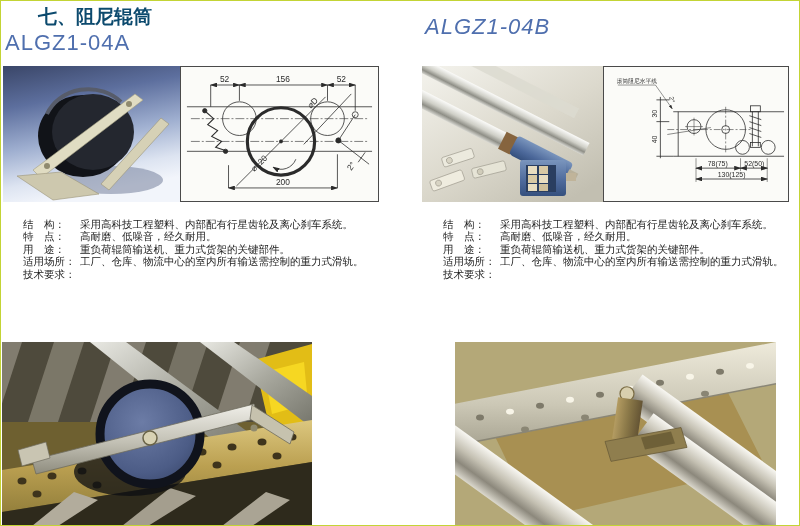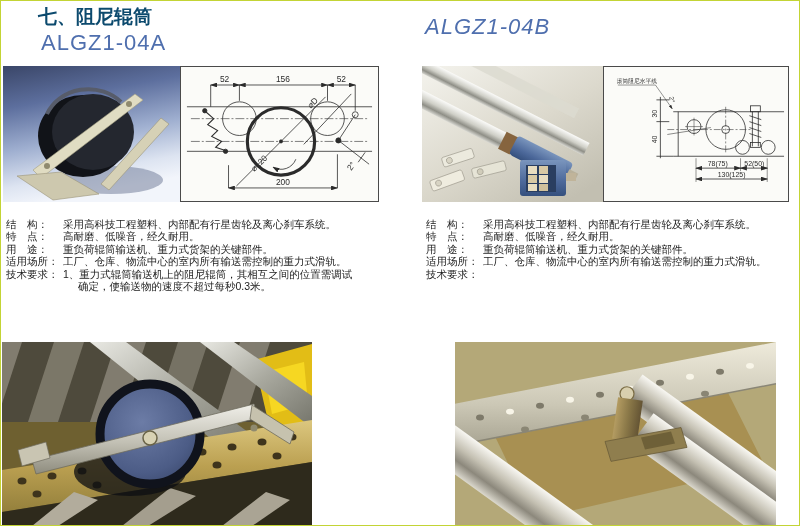--- a/index.html
+++ b/index.html
@@ -3,37 +3,37 @@
 <meta charset="utf-8">
 <style>
   html,body{margin:0;padding:0;background:#fff;}
   .page{
     position:relative;width:800px;height:526px;box-sizing:border-box;
     background:#ffffff;border:1px solid #c3d435;overflow:hidden;
     font-family:"Liberation Sans","DejaVu Sans",sans-serif;color:#1c1c1c;
   }
   .page-title{position:absolute;left:6px;top:3px;font-size:19px;font-weight:bold;color:#0c4a6e;margin-left:31px;}
   .model-title{position:absolute;font-size:22px;letter-spacing:1px;color:#4f6fae;font-weight:400;}
-  #modelA{left:4px;top:29px;margin-left:36px;}
+  #modelA{left:4px;top:29px;}
   #modelB{left:424px;top:13px;font-style:italic;}
   .photo{position:absolute;overflow:hidden;background:#ddd;}
   .photo svg{display:block;width:100%;height:100%;}
   .drawing{position:absolute;background:#fbfbf8;border:1px solid #4a4a4a;box-sizing:border-box;}
   .drawing svg{display:block;width:100%;height:100%;}
   #photoA1{left:2px;top:65px;width:177px;height:136px;}
   #drawA {left:179px;top:65px;width:199px;height:136px;}
   #photoB1{left:421px;top:65px;width:181px;height:136px;}
   #drawB {left:602px;top:65px;width:186px;height:136px;}
   #photoA2{left:1px;top:341px;width:310px;height:184px;}
   #photoB2{left:454px;top:341px;width:321px;height:183px;}
   .specs{position:absolute;font-size:10.5px;line-height:12.4px;color:#1c1c1c;}
   #specsA{left:5px;top:217px;width:405px;}
   #specsB{left:425px;top:217px;width:372px;}
   .spec-row{display:flex;}
-  .spec-label{width:57px;flex:none;white-space:nowrap;}
+  .spec-label{width:57px;flex:none;white-space:nowrap;margin-left:17px;}
   .spec-value{flex:1;}
   .tech-items{width:292px;}
   .tech-item{margin:0;padding-left:15px;text-indent:-15px;}
   svg text{fill:#2b2b2b;font-family:"Liberation Sans","DejaVu Sans",sans-serif;}
 </style>
 </head>
 <body>
 
 <div class="page">
 
@@ -258,21 +258,20 @@
       <span class="spec-label">用　途：</span>
       <span class="spec-value">重负荷辊筒输送机、重力式货架的关键部件。</span>
     </div>
     <div class="spec-row">
       <span class="spec-label">适用场所：</span>
       <span class="spec-value">工厂、仓库、物流中心的室内所有输送需控制的重力式滑轨。</span>
     </div>
     <div class="spec-row">
       <span class="spec-label">技术要求：</span>
       <div class="tech-items">
-        <p class="tech-item">1、重力式辊筒输送机上的阻尼辊筒，其相互之间的位置需调试确定，使输送物的速度不超过每秒0.3米。</p>
       </div>
     </div>
   </div>
 
   <div class="specs" id="specsB">
     <div class="spec-row">
       <span class="spec-label">结　构：</span>
       <span class="spec-value">采用高科技工程塑料、内部配有行星齿轮及离心刹车系统。</span>
     </div>
     <div class="spec-row">

